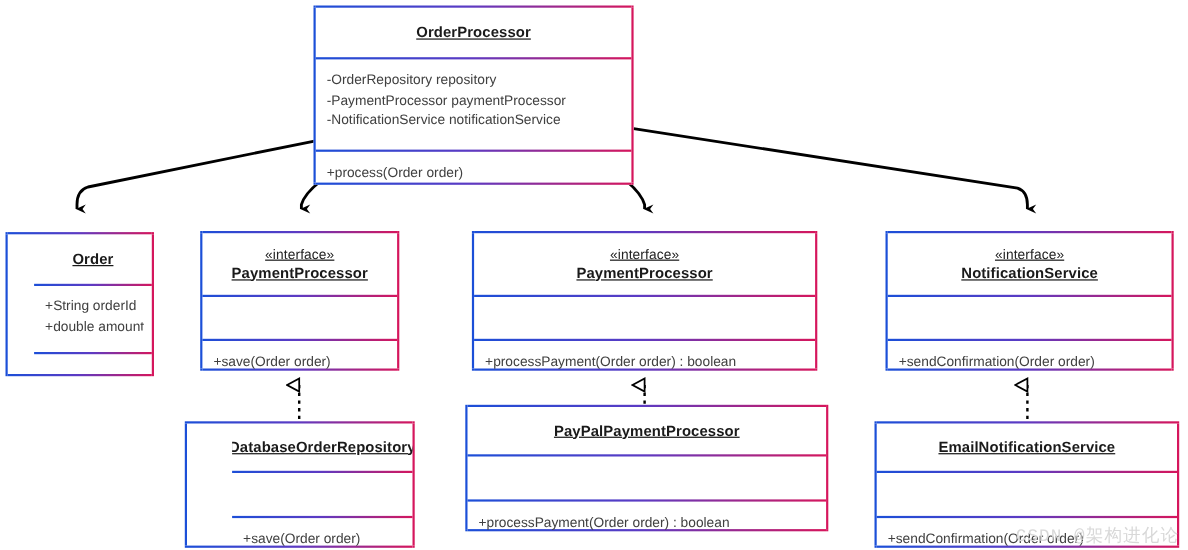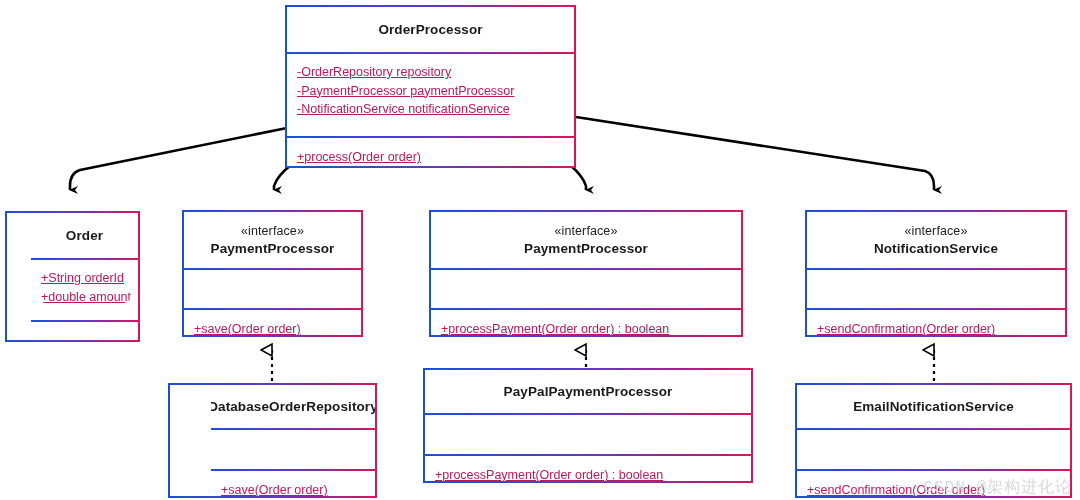--- a/index.html
+++ b/index.html
@@ -40,43 +40,43 @@
   .uml-compartment + .uml-compartment {
     border-top: 2px solid transparent;
     border-image: linear-gradient(90deg, #1b4fd8 0%, #5b3bc4 48%, #d6165c 100%) 1;
   }
   .c-name {
     display: flex;
     flex-direction: column;
     align-items: center;
     justify-content: center;
     text-align: center;
+    text-decoration: underline;
   }
   .stereotype {
     font-size: 12.5px;
     color: #222222;
     line-height: 17px;
     letter-spacing: 0.1px;
   }
   .classname {
     font-size: 13.5px;
     font-weight: bold;
     color: #1a1a1a;
     line-height: 18px;
     letter-spacing: 0.1px;
   }
   .members {
     padding: 9px 10px 0 10px;
   }
   .member-line {
     font-size: 12.5px;
-    color: #be185d;
+    color: #404040;
     line-height: 18.5px;
     white-space: nowrap;
-    text-decoration: underline;
   }
   .ops {
     padding: 10px 10px 0 10px;
     margin-top: 16px;
   }
 
   
   .edge-layer {
     position: absolute;
     left: 0;

